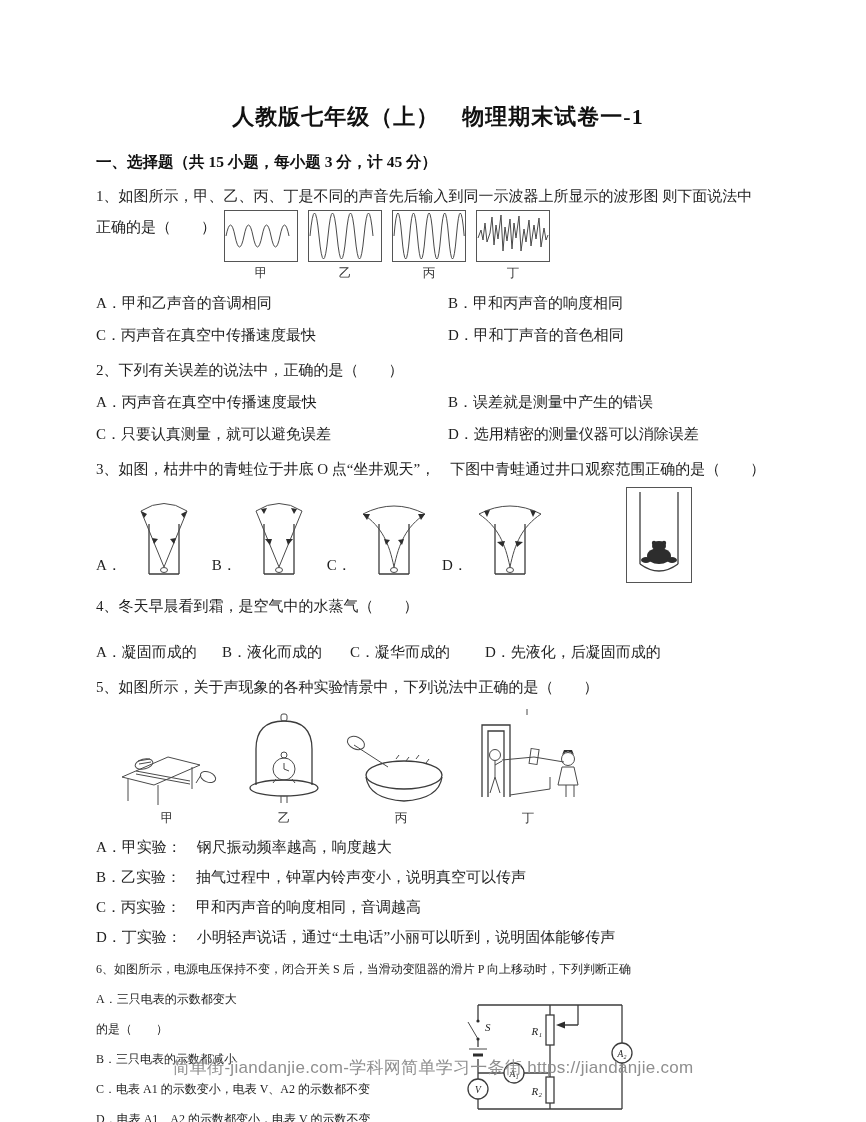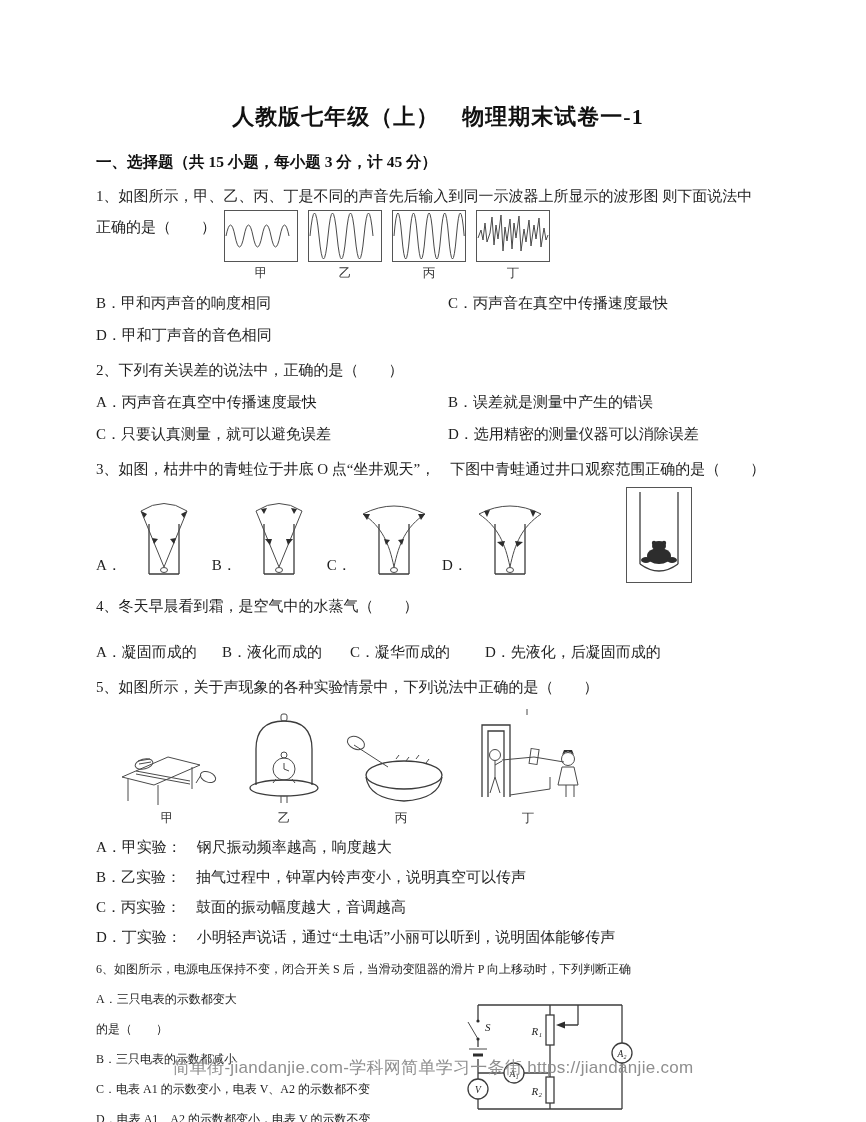--- a/index.html
+++ b/index.html
@@ -85,20 +85,21 @@
         </figure>
         <figure class="wavefig">
           <svg width="72" height="50" viewBox="0 0 72 50">
             <polyline class="ink-thin" points="1,27 4,19 6,29 8,12 10,31 13,22 15,6 17,34 19,14 21,28 24,4 26,40 28,16 30,30 33,8 35,38 37,12 39,27 42,5 44,40 47,18 49,31 52,9 54,35 57,14 59,28 62,7 64,36 67,17 69,29 71,24"></polyline>
           </svg>
           <figcaption class="figcap">丁</figcaption>
         </figure>
       </div>
     </div>
     <div class="opts-grid">
+      <span>A．甲和乙声音的音调相同</span>
       <span>B．甲和丙声音的响度相同</span>
       <span>C．丙声音在真空中传播速度最快</span>
       <span>D．甲和丁声音的音色相同</span>
     </div>
 
     <p class="stem mt14">2、下列有关误差的说法中，正确的是（　　）</p>
     <div class="opts-grid">
       <span>A．丙声音在真空中传播速度最快</span>
       <span>B．误差就是测量中产生的错误</span>
       <span>C．只要认真测量，就可以避免误差</span>
@@ -224,21 +225,21 @@
           <circle class="ink-thin" cx="102" cy="52" r="6.5"></circle>
           <path class="ink-fill" d="M96,48 q6,-7 12,0 l-2,-5 h-8 Z"></path>
           <path class="ink-thin" d="M96,60 h12 l4,18 h-20 Z M100,78 V90 M108,78 V90"></path>
           <path class="ink-thin" d="M44,88 L84,82 M84,82 V70"></path>
         </svg>
         <figcaption class="figcap">丁</figcaption>
       </figure>
     </div>
     <p class="opt-line">A．甲实验：　钢尺振动频率越高，响度越大</p>
     <p class="opt-line">B．乙实验：　抽气过程中，钟罩内铃声变小，说明真空可以传声</p>
-    <p class="opt-line">C．丙实验：　鼓面的振动幅度越大，音调越高</p>
+    <p class="opt-line">C．丙实验：　甲和丙声音的响度相同，音调越高</p>
     <p class="opt-line">D．丁实验：　小明轻声说话，通过“土电话”小丽可以听到，说明固体能够传声</p>
 
     <div class="q6-block">
       <p>6、如图所示，电源电压保持不变，闭合开关 S 后，当滑动变阻器的滑片 P 向上移动时，下列判断正确</p>
       <p class="ln">A．三只电表的示数都变大</p>
       <p class="ln">的是（　　）</p>
       <p class="ln">B．三只电表的示数都减小</p>
       <p class="ln">C．电表 A1 的示数变小，电表 V、A2 的示数都不变</p>
       <p class="ln">D．电表 A1、A2 的示数都变小，电表 V 的示数不变</p>
 

